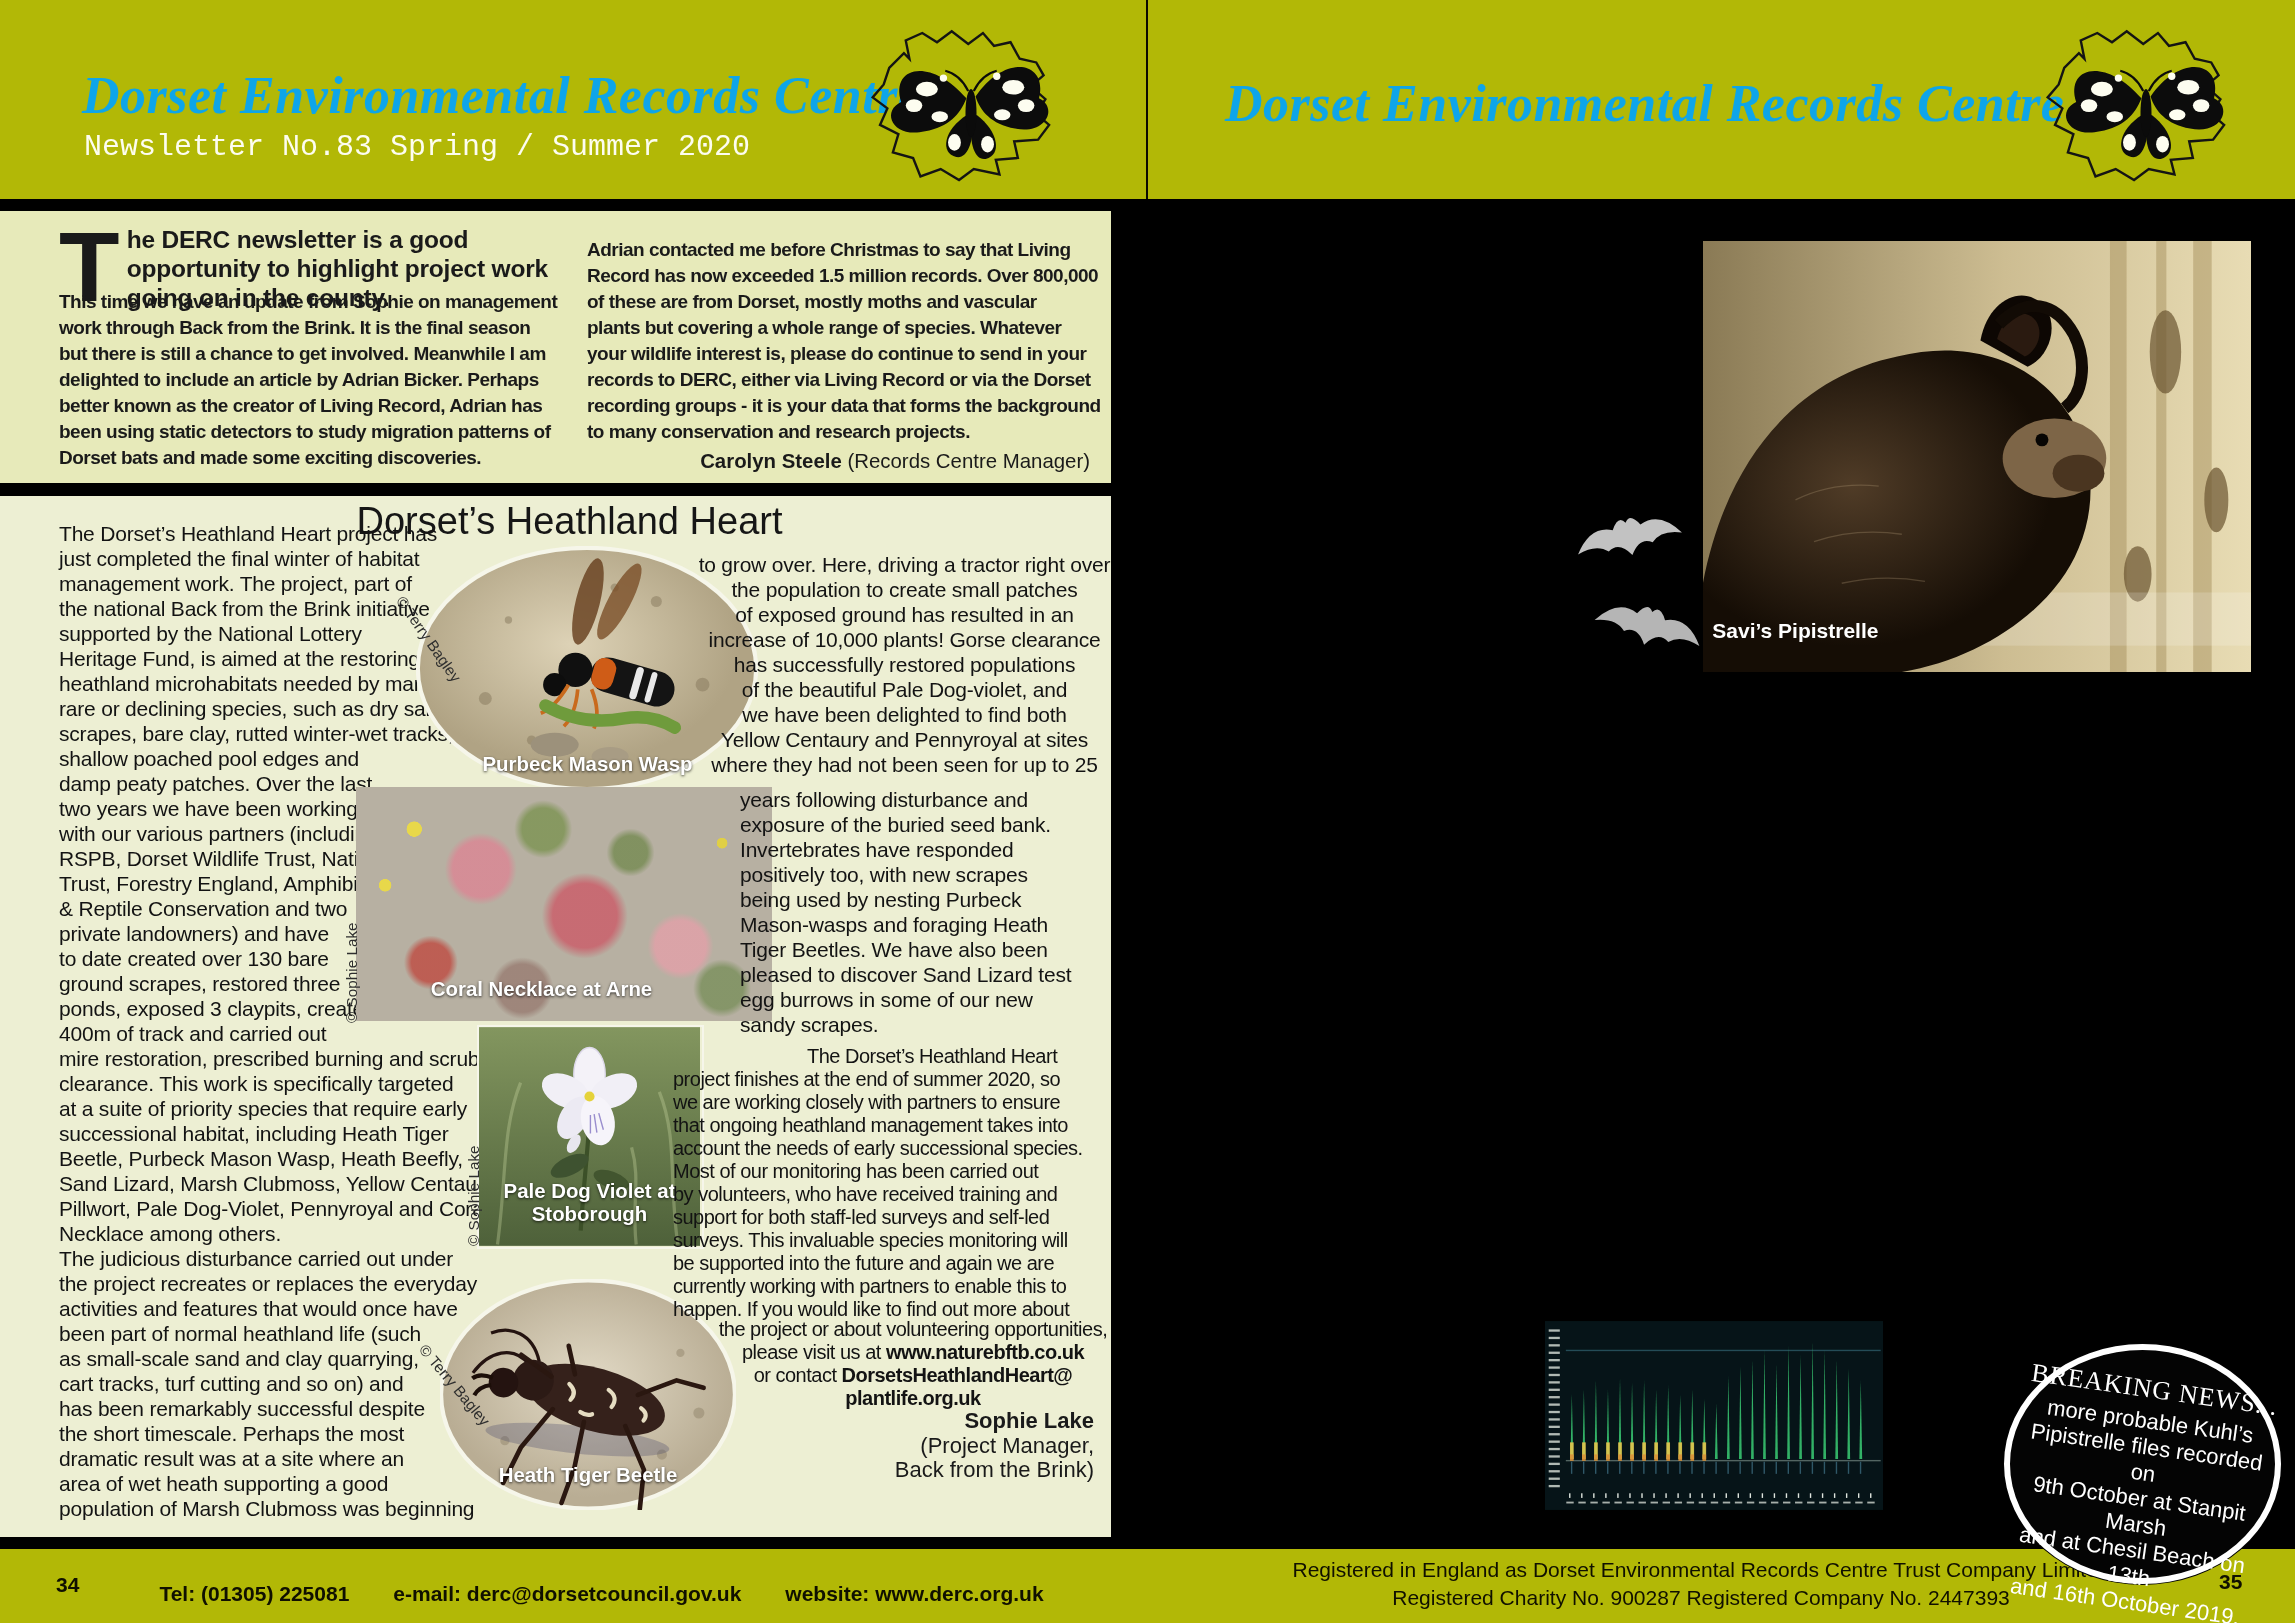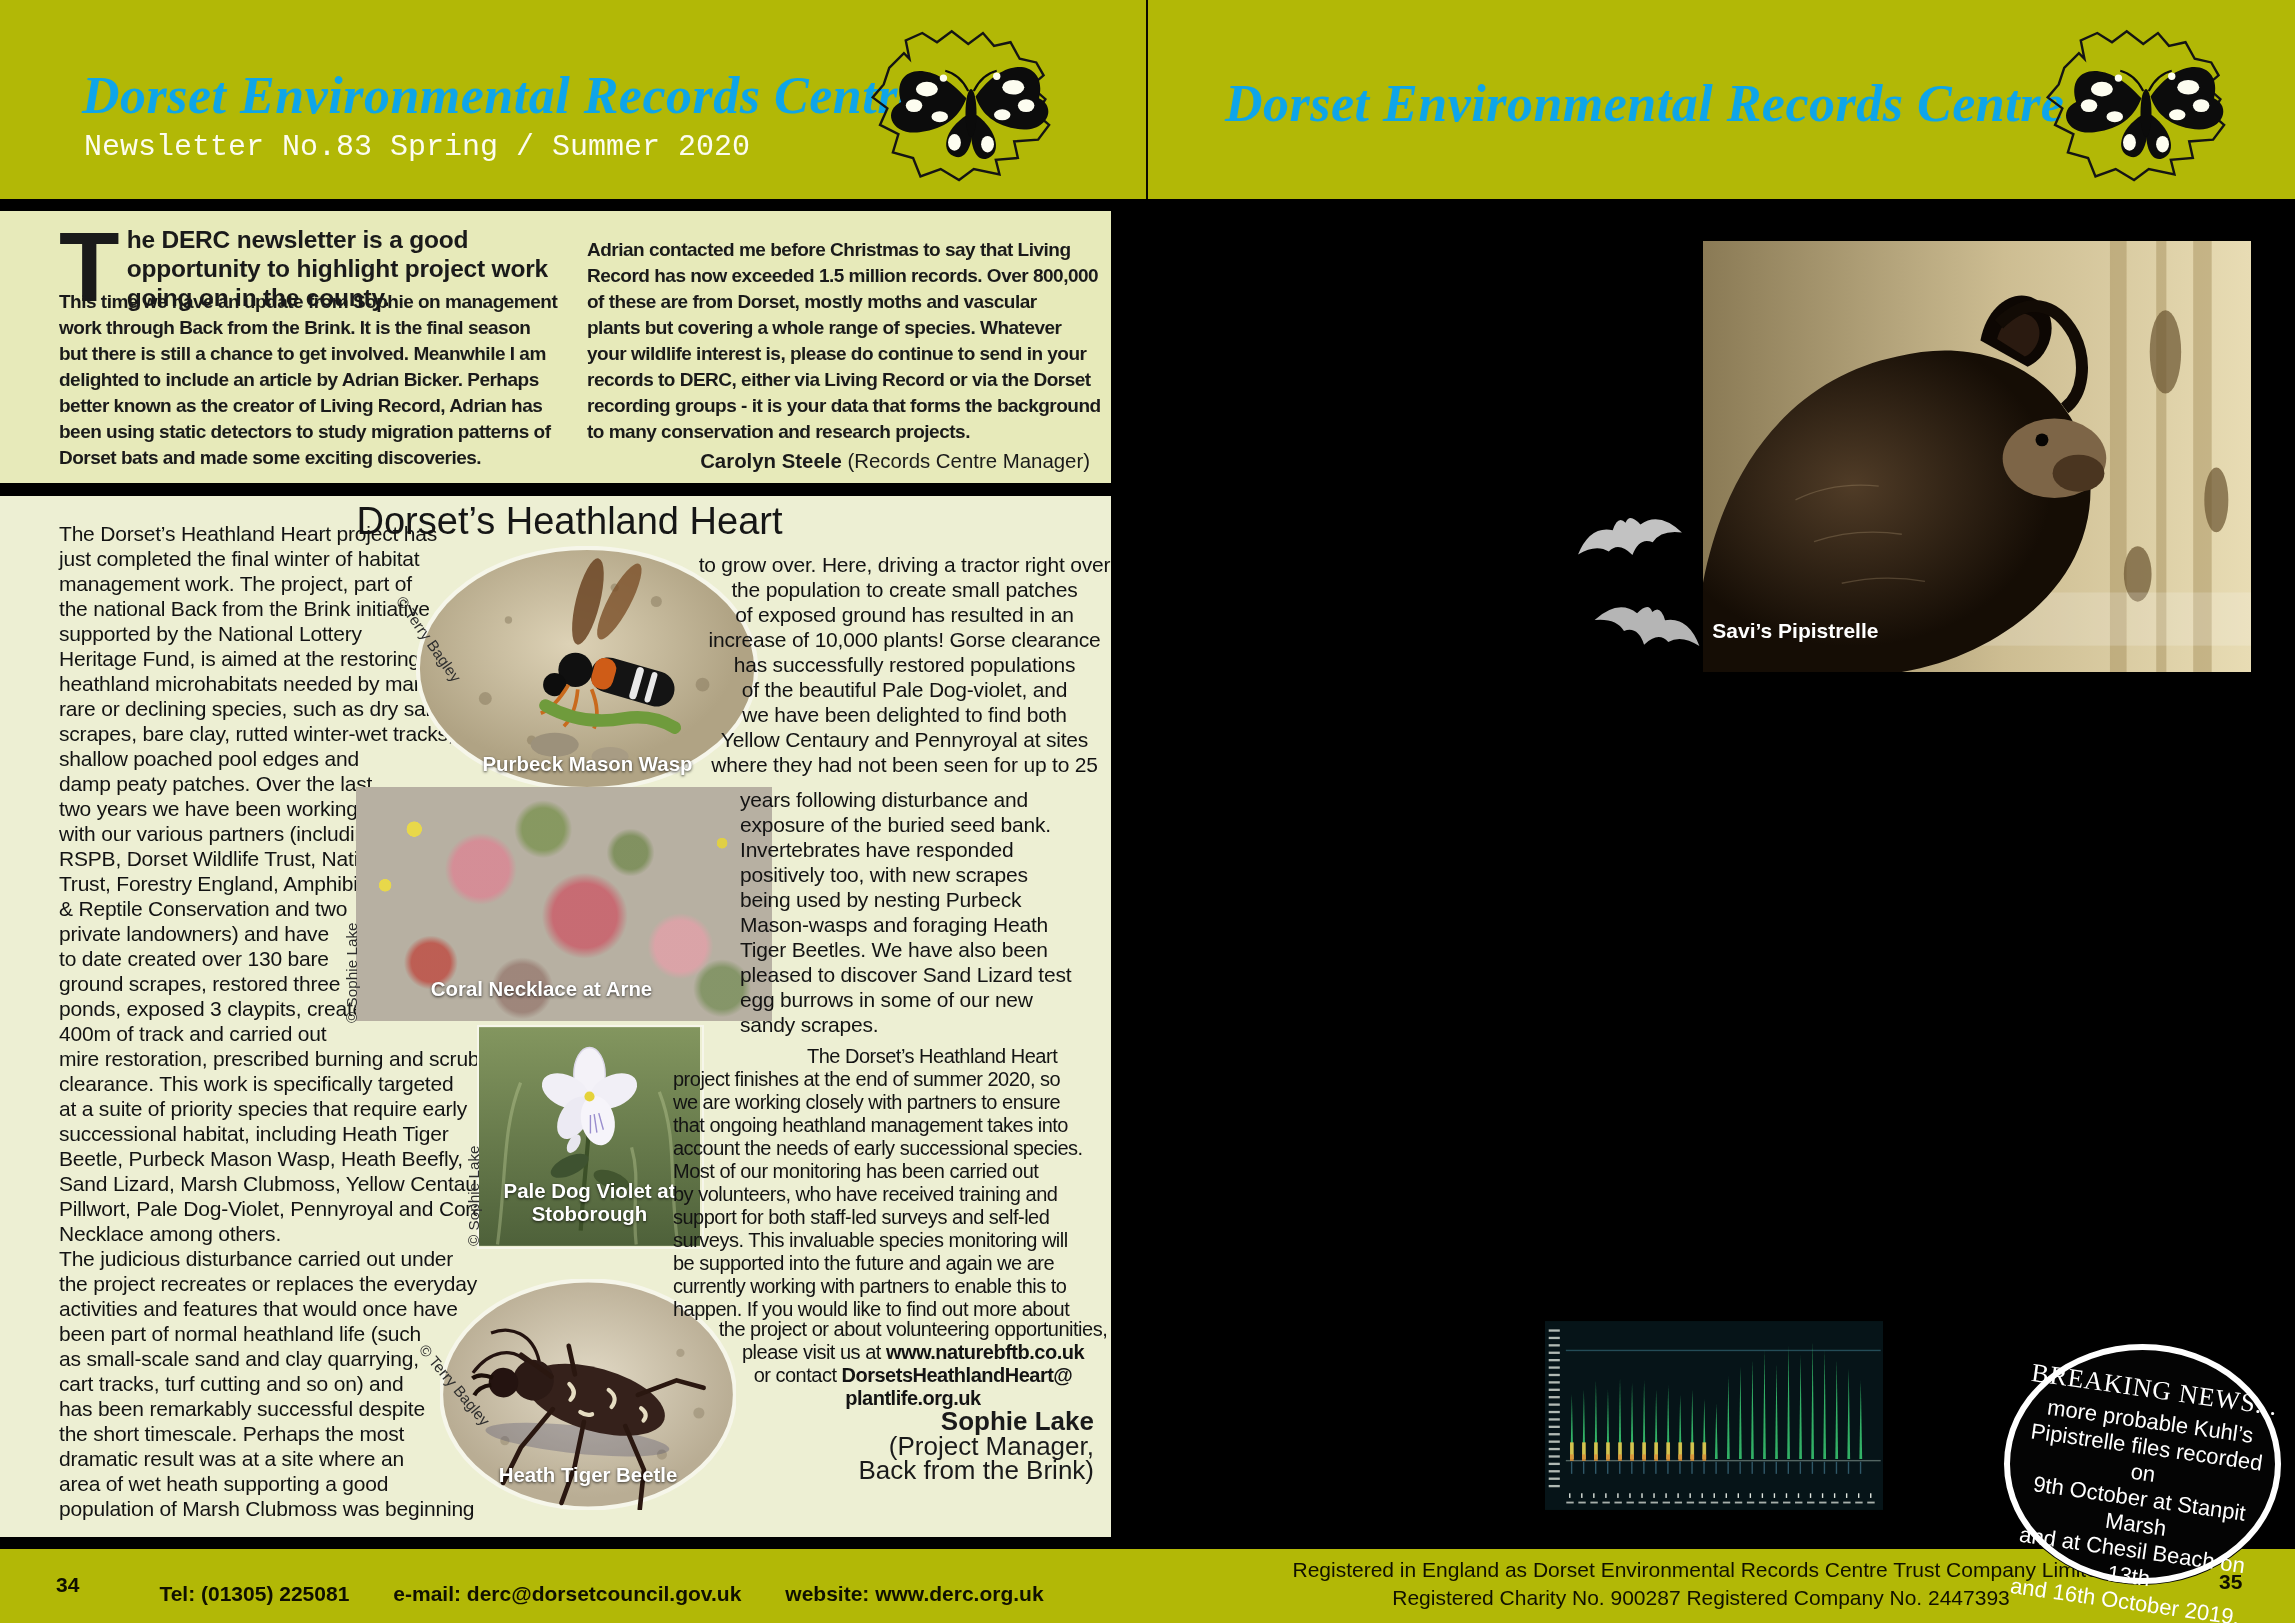--- a/index.html
+++ b/index.html
@@ -19,21 +19,21 @@
   .articlebg{left:0;top:496px;width:1111px;height:1041px;background:var(--articlebg,#edefd3)}
   .lead{left:59px;top:225px;width:537px;font-size:24.5px;line-height:29px;font-weight:bold;letter-spacing:-0.2px}
   .dropcap{float:left;font-size:99px;line-height:80px;font-weight:bold;margin:1.9px 7.4px 0 0}
   .introbody{font-size:19px;line-height:26px;font-weight:bold;letter-spacing:-0.5px}
   .byline{left:576px;top:450px;width:514px;text-align:right;font-size:20.4px}
   .atitle{left:278px;top:500px;width:583px;text-align:center;font-size:38px;font-weight:400;color:#161616}
   .bodytxt{font-size:21px;line-height:25px;letter-spacing:-0.2px;color:#131313}
   .photo-cap{color:#fff;font-weight:bold;font-size:20.4px;line-height:23px;text-align:center;
              text-shadow:0 0.9px 2.8px rgba(0,0,0,.75)}
   .credit{font-size:15.3px;color:#2e2e2e;transform-origin:0 0;white-space:nowrap}
-  .sig{text-align:right;font-size:26px;line-height:24.5px}
+  .sig{text-align:right;font-size:22px;line-height:24.5px}
   
   .footband{left:0;top:1549px;width:2295px;height:74px;background:var(--green,#b2b806)}
   .lfoot{font-weight:bold;text-align:center;color:#101000}
   .rfoot{text-align:center;color:#101000;font-size:21px}
   .pgnum{font-size:21px;font-weight:bold;color:#101000}
   
   .batphoto{left:1703px;top:241px;width:548px;height:431px}
   .news{left:2004px;top:1344px;width:265px;height:228px;background:#040404;border:6px solid #fff;
         border-radius:50%;z-index:6;box-shadow:0 0 0 0.9px #040404}
   .newsinner{position:absolute;left:4.6px;top:24px;width:250px;transform:rotate(8deg);text-align:center;color:#fff}

